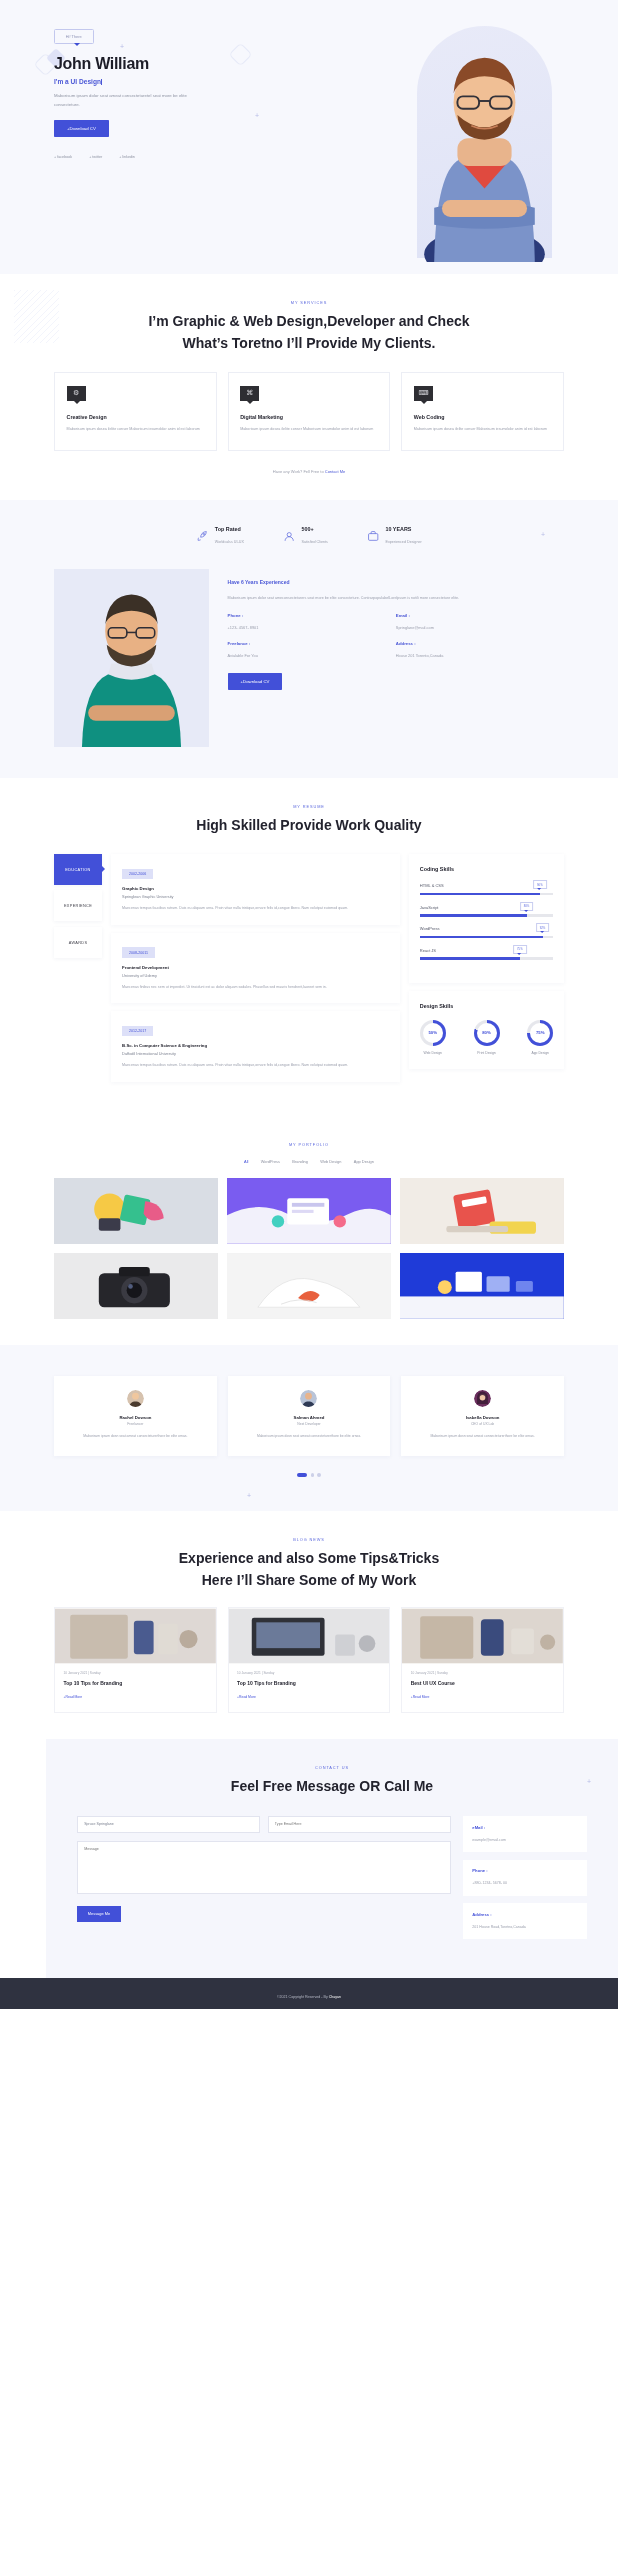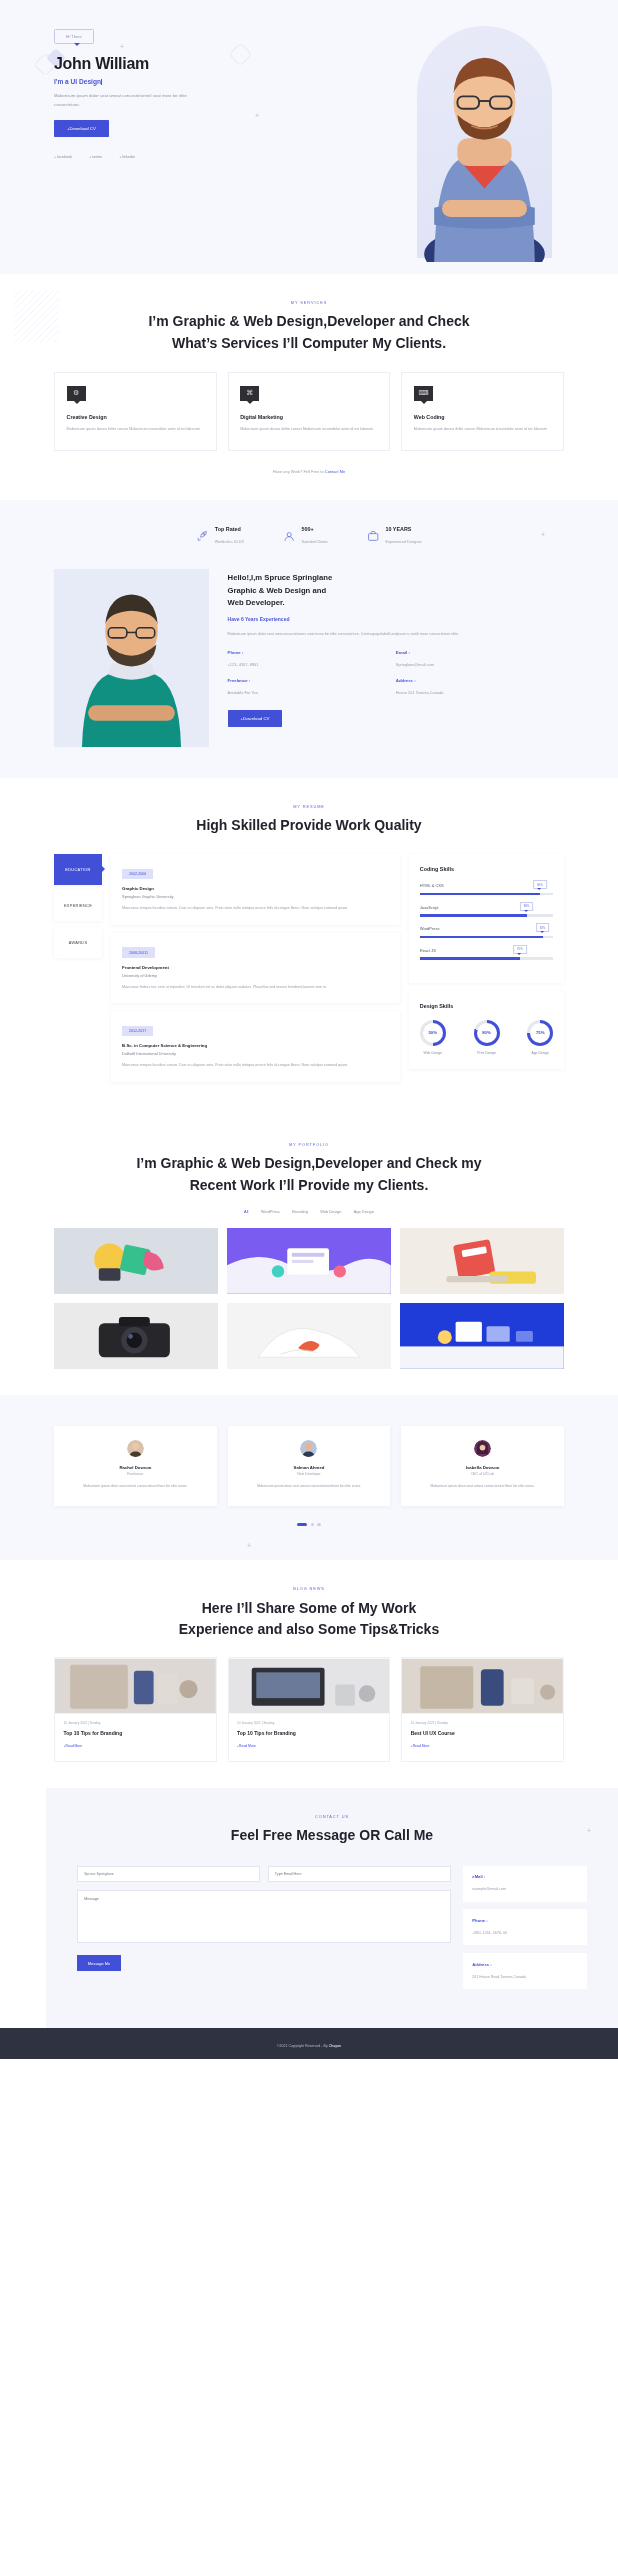--- a/index.html
+++ b/index.html
@@ -254,21 +254,21 @@
       </div>
     </div>
   </div>
 
   <div class="sec">
     <div class="stripes" style="left:14px;top:15.5px;"></div>
     <div class="container">
       <div class="sec-tag">MY SERVICES</div>
       <div class="sec-title">
         <div>I’m Graphic &amp; Web Design,Developer and Check</div>
-        <div>What’s Services I’ll Computer My Clients.</div>
+        <div>What’s Toretno I’ll Provide My Clients.</div>
       </div>
       <div class="cards">
         <div class="card">
           <div class="svc-icon">⚙</div>
           <h4>Creative Design</h4>
           <p>Maborisum ipsum dosea ilelite conser Maborisum iesumdolor anim id est laborum</p>
         </div>
         <div class="card">
           <div class="svc-icon">⌘</div>
           <h4>Digital Marketing</h4>
@@ -325,25 +325,20 @@
             <path d="M70 136 Q100 150 130 136 L126 122 L74 122 Z" fill="#e3e5ee"></path>
             <ellipse cx="100" cy="80" rx="34" ry="40" fill="#e8b184"></ellipse>
             <path d="M66 72 Q70 34 100 33 Q130 34 134 72 Q130 56 100 54 Q70 56 66 72Z" fill="#3b3026"></path>
             <rect x="70" y="76" width="24" height="13" rx="5" fill="none" stroke="#2f2e36" stroke-width="2"></rect>
             <rect x="106" y="76" width="24" height="13" rx="5" fill="none" stroke="#2f2e36" stroke-width="2"></rect>
             <line x1="94" y1="82" x2="106" y2="82" stroke="#2f2e36" stroke-width="2"></line>
             <path d="M68 98 Q100 126 132 98 Q130 124 100 126 Q70 124 68 98Z" fill="#4a3b2c"></path>
           </svg>
         </div>
         <div class="about-text">
-          <h3>
-            <div>Hello!,I,m Spruce Springlane</div>
-            <div>Graphic &amp; Web Design and</div>
-            <div>Web Developer.</div>
-          </h3>
           <div class="sub">Have 6 Years Experienced</div>
           <div class="para">Maborisum ipsum dolor seat ameconsecteturers seat more be elite consecteture. ContrarpopulabelLorelpsum is notili more consecteture elite.</div>
           <div class="info-grid">
             <div class="info"><b>Phone :</b><span>+123- 4567- 8901</span></div>
             <div class="info"><b>Email :</b><span>Springlane@mail.com</span></div>
             <div class="info"><b>Freelance :</b><span>Avialable For You</span></div>
             <div class="info"><b>Address :</b><span>House 201 Torento,Canada</span></div>
           </div>
           <button class="btn-primary" style="margin-top:4.6px;">+Download CV</button>
         </div>
@@ -437,24 +432,20 @@
             </div>
           </div>
         </div>
       </div>
     </div>
   </div>
 
   <div class="sec">
     <div class="container">
       <div class="sec-tag">MY PORTFOLIO</div>
-      <div class="sec-title">
-        <div>I’m Graphic &amp; Web Design,Developer and Check my</div>
-        <div>Recent Work I’ll Provide my Clients.</div>
-      </div>
       <div class="filters">
         <a href="#" class="active">All</a>
         <a href="#">WordPress</a>
         <a href="#">Branding</a>
         <a href="#">Web Design</a>
         <a href="#">App Design</a>
       </div>
       <div class="grid">
         <div class="tile" style="background:#d9dde4">
           <svg viewBox="0 0 212 85" width="100%" height="100%">
@@ -560,22 +551,22 @@
         <div class="dot"></div>
         <div class="dot"></div>
       </div>
     </div>
   </div>
 
   <div class="sec">
     <div class="container">
       <div class="sec-tag">BLOG NEWS</div>
       <div class="sec-title">
+        <div>Experience and also Some Tips&amp;Tricks</div>
         <div>Here I’ll Share Some of My Work</div>
-        <div>Experience and also Some Tips&amp;Tricks</div>
       </div>
       <div class="blog-cards">
         <div class="b-card">
           <div class="b-thumb"><svg viewBox="0 0 212 72" width="100%" height="100%">
                 <rect width="212" height="72" fill="#ded8d4"></rect>
                 <rect x="20" y="8" width="76" height="58" rx="3" fill="#c8bcae"></rect>
                 <rect x="104" y="16" width="26" height="44" rx="4" fill="#4a5b8f"></rect>
                 <rect x="136" y="20" width="26" height="40" rx="4" fill="#e0dbd4"></rect>
                 <circle cx="176" cy="40" r="12" fill="#b9ab9c"></circle>
               </svg></div>

